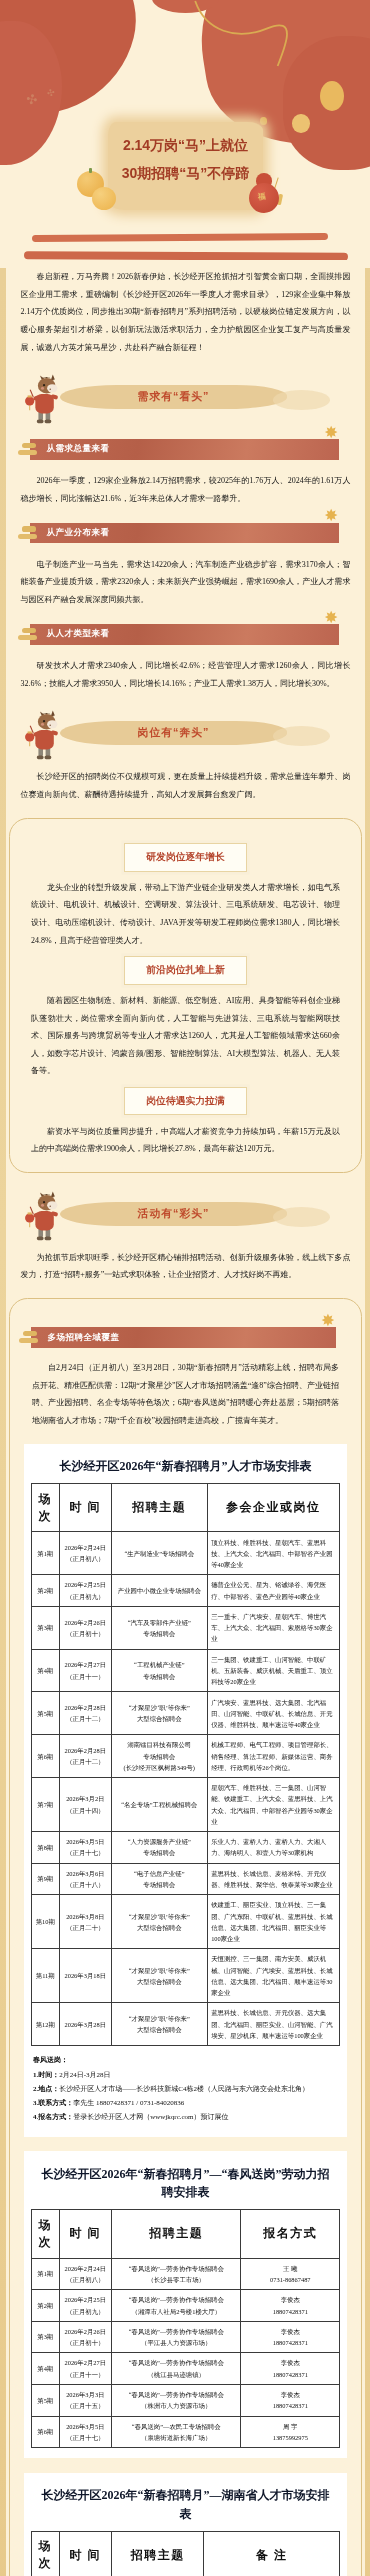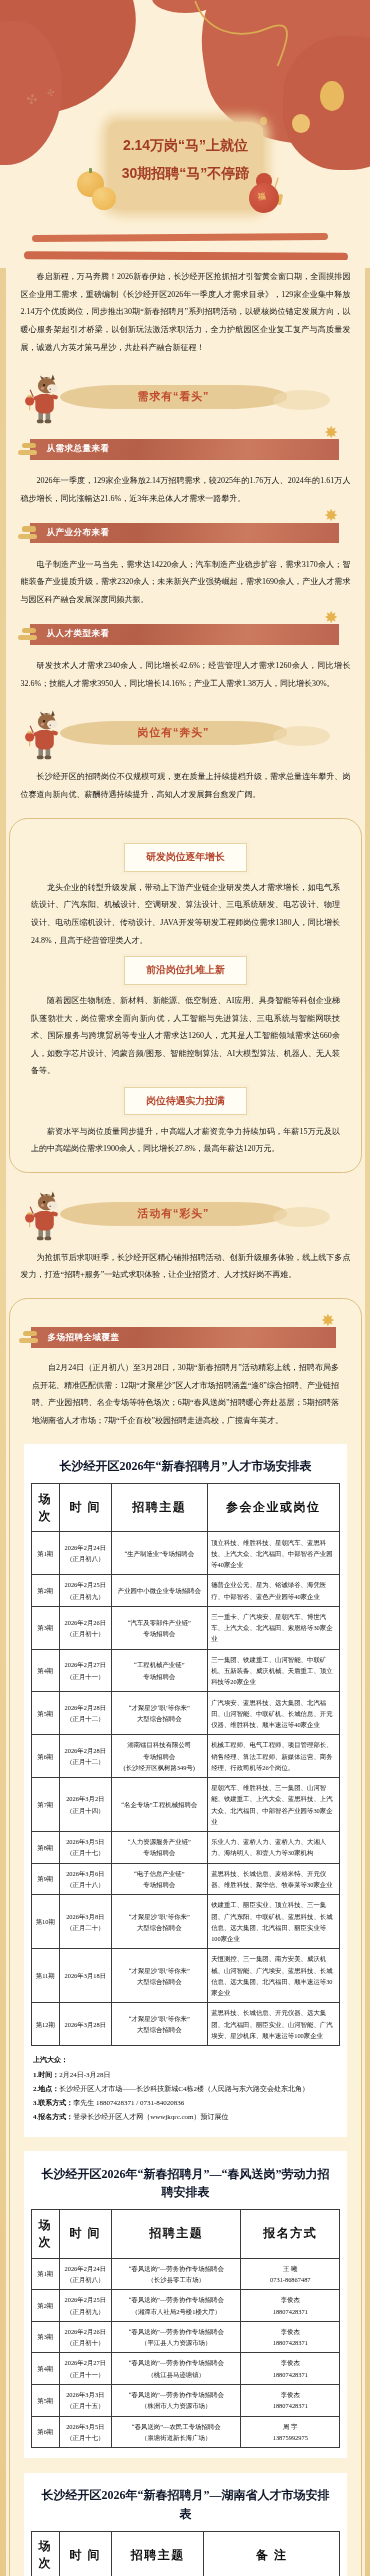--- a/index.html
+++ b/index.html
@@ -204,21 +204,21 @@
     </svg>
     <div class="badge-band">
       <span>岗位有“奔头”</span>
     </div>
   </div>
 
   <p class="body-text">长沙经开区的招聘岗位不仅规模可观，更在质量上持续提档升级，需求总量连年攀升、岗位赛道向新向优、薪酬待遇持续提升，高知人才发展舞台愈发广阔。</p>
 
   <div class="card">
     <div class="box-head">研发岗位逐年增长</div>
-    <p class="body-text">龙头企业的转型升级发展，带动上下游产业链企业研发类人才需求增长，如电气系统设计、广汽东阳、机械设计、空调研发、算法设计、三电系统研发、电芯设计、物理设计、电动压缩机设计、传动设计、JAVA开发等研发工程师岗位需求1380人，同比增长24.8%，且高于经营管理类人才。</p>
+    <p class="body-text">龙头企业的转型升级发展，带动上下游产业链企业研发类人才需求增长，如电气系统设计、电机设计、机械设计、空调研发、算法设计、三电系统研发、电芯设计、物理设计、电动压缩机设计、传动设计、JAVA开发等研发工程师岗位需求1380人，同比增长24.8%，且高于经营管理类人才。</p>
     <div class="box-head">前沿岗位扎堆上新</div>
     <p class="body-text">随着园区生物制造、新材料、新能源、低空制造、AI应用、具身智能等科创企业梯队蓬勃壮大，岗位需求全面向新向优，人工智能与先进算法、三电系统与智能网联技术、国际服务与跨境贸易等专业人才需求达1260人，尤其是人工智能领域需求达660余人，如数字芯片设计、鸿蒙音频/图形、智能控制算法、AI大模型算法、机器人、无人装备等。</p>
     <div class="box-head">岗位待遇实力拉满</div>
     <p class="body-text">薪资水平与岗位质量同步提升，中高端人才薪资竞争力持续加码，年薪15万元及以上的中高端岗位需求1900余人，同比增长27.8%，最高年薪达120万元。</p>
   </div>
 
   <div class="badge-row">
     <svg class="horse" width="38" height="52" viewBox="0 0 74 100">
       <line x1="14" y1="34" x2="20" y2="48" stroke="#a8452f" stroke-width="2"></line>
       <circle cx="13" cy="56" r="9" fill="#c94f38"></circle>
@@ -362,21 +362,21 @@
             <tr>
               <td>第12期</td>
               <td>2026年3月28日</td>
               <td>“才聚星沙‘职’等你来”
 大型综合招聘会</td>
               <td class="al">蓝思科技、长城信息、开元仪器、远大集团、北汽福田、丽臣实业、山河智能、广汽埃安、星沙机床、顺丰速运等100家企业</td>
             </tr>
           </tbody>
         </table>
       <div class="notes">
-          <div class="notes-heading">上汽大众：</div>
+          <div class="notes-heading">春风送岗：</div>
           <div class="note-line"><b>1.时间：</b>2月24日-3月28日</div>
           <div class="note-line"><b>2.地点：</b>长沙经开区人才市场——长沙科技新城C4栋2楼（人民路与东六路交会处东北角）</div>
           <div class="note-line"><b>3.联系方式：</b>李先生 18807428371 / 0731-84020836</div>
           <div class="note-line"><b>4.报名方式：</b>登录长沙经开区人才网（wwwjkqrc.com）预订展位</div>
         </div>
     </div>
 
     <div class="table-block">
       <div class="tbl-title">长沙经开区2026年“新春招聘月”—“春风送岗”劳动力招聘安排表</div>
       <table>

